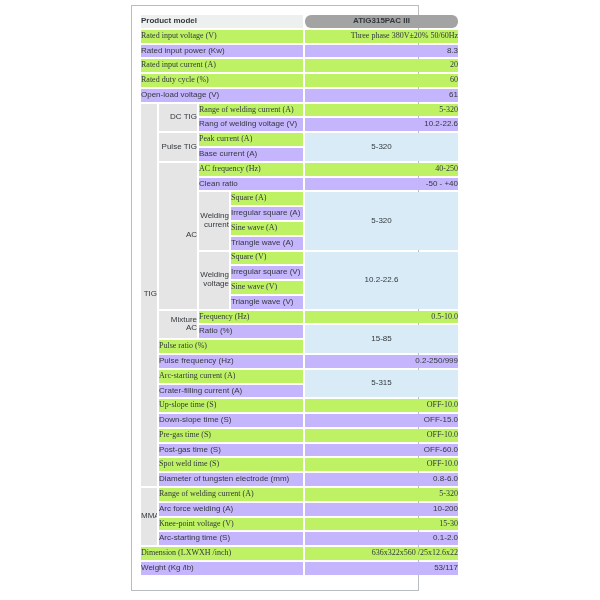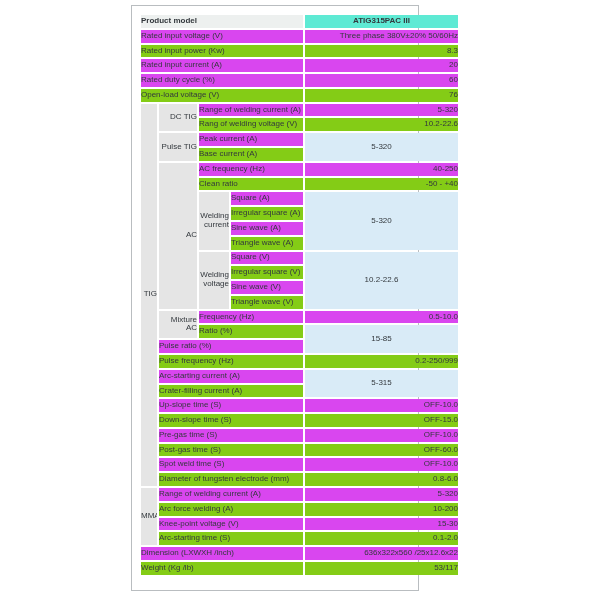--- a/index.html
+++ b/index.html
@@ -34,23 +34,23 @@
     font-size: 8px;
     line-height: 1.1;
     color: #33383d;
     padding: 0;
     overflow: hidden;
     vertical-align: middle;
   }
   td.lab { text-align: left; padding-left: 5px; }
   td.val { text-align: right; }
   td.hd  { background: #edf0ef; font-weight: bold; color: #22262a; }
-  td.hdv { background: #5eead4; font-weight: bold; color: #22262a; text-align: center; }
-  td.m   { background: #d946ef; }
-  td.l   { background: #84cc16; }
+  td.hdv { background: #a3a3a3; font-weight: bold; color: #22262a; text-align: center; border-radius: 6px; }
+  td.m   { background: #bef264; font-family: Liberation Serif, serif; }
+  td.l   { background: #c4b5fd; }
   td.lv  { background: #d9ebf7; text-align: center; }
   td.s   { background: #e5e5e5; text-align: right; }
 </style>
 </head>
 <body>
 
 <div class="card">
   <table class="spec">
     <colgroup>
         <col style="width: 16px;">
@@ -75,21 +75,21 @@
         <tr>
           <td colspan="4" class="m lab">Rated input current (A)</td>
           <td class="m val">20</td>
         </tr>
         <tr>
           <td colspan="4" class="m lab">Rated duty cycle (%)</td>
           <td class="m val">60</td>
         </tr>
         <tr>
           <td colspan="4" class="l lab">Open-load voltage (V)</td>
-          <td class="l val">76</td>
+          <td class="l val">61</td>
         </tr>
         <tr>
           <td rowspan="26" class="s">TIG</td>
           <td rowspan="2" class="s">DC TIG</td>
           <td colspan="2" class="m lab">Range of welding current (A)</td>
           <td class="m val">5-320</td>
         </tr>
         <tr>
           <td colspan="2" class="l lab">Rang of welding voltage (V)</td>
           <td class="l val">10.2-22.6</td>

